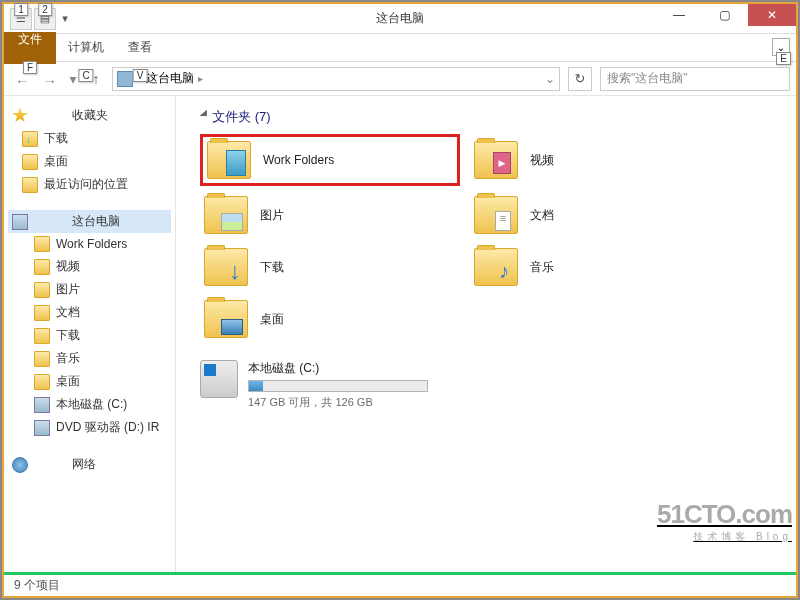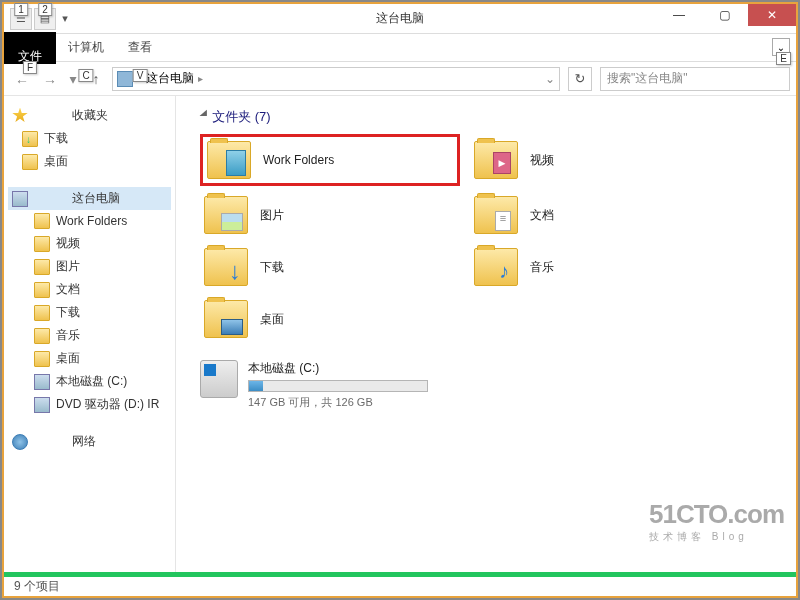--- a/index.html
+++ b/index.html
@@ -6,21 +6,21 @@
 body { background: #888; display: flex; align-items: center; justify-content: center; height: 600px; width: 800px; overflow: hidden; }
 .window { width: 796px; height: 596px; background: #fff; border: 2px solid #e8a33d; position: relative; display: flex; flex-direction: column; }
 .titlebar { height: 30px; background: #fff; display: flex; align-items: center; position: relative; border-bottom: 1px solid #ddd; }
 .qat { display: flex; align-items: center; gap: 2px; padding-left: 6px; }
 .qat-icon { width: 22px; height: 22px; background: #efefef; border: 1px solid #ccc; display: flex; align-items: center; justify-content: center; font-size: 11px; color: #555; position: relative; }
 .title-text { position: absolute; left: 50%; transform: translateX(-50%); font-size: 12px; color: #333; }
 .win-controls { position: absolute; right: 0; top: 0; display: flex; }
 .win-btn { width: 46px; height: 22px; display: flex; align-items: center; justify-content: center; font-size: 12px; color: #333; cursor: default; }
 .win-close { background: #c75050; color: #fff; width: 48px; }
 .ribbon-tabs { height: 28px; background: #fff; display: flex; align-items: center; border-bottom: 1px solid #ddd; position: relative; }
-.tab-file { background: #000000; color: #fff; padding: 16px 14px; font-size: 12px; height: 100%; display: flex; align-items: flex-start; position: relative; }
+.tab-file { background: #a16207; color: #fff; padding: 16px 14px; font-size: 12px; height: 100%; display: flex; align-items: flex-end; position: relative; }
 .tab { padding: 16px 12px; font-size: 12px; color: #444; position: relative; }
 .key-hint { position: absolute; background: #fff; border: 1px solid #888; font-size: 10px; padding: 0 3px; color: #333; bottom: -10px; left: 50%; transform: translateX(-50%); z-index: 10; box-shadow: 1px 1px 2px rgba(0,0,0,0.2); }
 .key-hint.top { bottom: auto; top: -6px; }
 .ribbon-expand { position: absolute; right: 6px; top: 4px; width: 18px; height: 18px; border: 1px solid #aaa; display: flex; align-items: center; justify-content: center; font-size: 10px; }
 .nav-bar { height: 34px; background: #fff; display: flex; align-items: center; padding: 4px 6px; gap: 4px; border-bottom: 1px solid #e5e5e5; }
 .nav-arrow { width: 24px; height: 24px; border-radius: 2px; display: flex; align-items: center; justify-content: center; color: #888; font-size: 14px; }
 .nav-up { width: 24px; height: 24px; display: flex; align-items: center; justify-content: center; color: #555; font-size: 14px; }
 .breadcrumb { flex: 1; height: 24px; border: 1px solid #ccc; display: flex; align-items: center; padding: 0 4px; gap: 4px; font-size: 12px; }
 .crumb-icon { width: 16px; height: 16px; background: #8fb7d8; border: 1px solid #5a8cb5; }
 .crumb-sep { color: #888; font-size: 10px; }
@@ -58,22 +58,22 @@
 .drive-grid { display: grid; grid-template-columns: repeat(2, 280px); gap: 8px 10px; padding: 2px 0 16px 10px; }
 .drive-item { display: flex; gap: 10px; align-items: flex-start; }
 .dicon { width: 38px; height: 38px; flex-shrink: 0; background: linear-gradient(#eee,#ccc); border: 1px solid #aaa; border-radius: 3px; position: relative; }
 .dicon.hdd::before { content: ""; position: absolute; left: 3px; top: 3px; width: 12px; height: 12px; background: #1979ca; }
 .dicon.dvd { background: radial-gradient(circle at 40% 40%, #fff, #9c7 70%); border-radius: 50%; }
 .drive-info { flex: 1; font-size: 11px; }
 .drive-name { font-size: 12px; color: #222; margin-bottom: 3px; }
 .drive-bar { width: 180px; height: 12px; border: 1px solid #b5b5b5; background: #eaeaea; margin-bottom: 3px; position: relative; }
 .drive-fill { height: 100%; background: linear-gradient(#6cb5e8,#3c8dc5); }
 .drive-stats { color: #6a6a6a; font-size: 11px; }
-.statusbar { height: 24px; border-top: 5px solid #22c55e; display: flex; align-items: center; padding: 0 10px; font-size: 12px; color: #555; }
-.watermark { position: absolute; right: 12px; bottom: 28px; text-align: left; font-family: Arial; pointer-events: none; }
+.statusbar { height: 24px; border-top: 3px solid #22c55e; display: flex; align-items: center; padding: 0 10px; font-size: 12px; color: #555; }
+.watermark { position: absolute; right: 4px; bottom: 28px; text-align: right; font-family: Arial; pointer-events: none; text-decoration: underline; }
 .wm-main { font-size: 26px; font-weight: bold; color: #aaa; letter-spacing: -1px; }
 .wm-sub { font-size: 10px; color: #aaa; letter-spacing: 4px; }
 </style>
 </head>
 <body>
 
 <div class="window">
 
   <div class="titlebar">
     <div class="qat">
@@ -131,20 +131,24 @@
             <span>收藏夹</span>
           </div>
         <div class="tree-item">
             <div class="ticon folder dl"></div>
             <span>下载</span>
           </div>
         <div class="tree-item">
             <div class="ticon folder"></div>
             <span>桌面</span>
           </div>
+        <div class="tree-item">
+            <div class="ticon folder"></div>
+            <span>最近访问的位置</span>
+          </div>
       </div>
       <div class="tree-group">
         <div class="tree-item root sel">
             <div class="ticon pc"></div>
             <span>这台电脑</span>
           </div>
         <div class="tree-item sub">
             <div class="ticon folder"></div>
             <span>Work Folders</span>
           </div>

